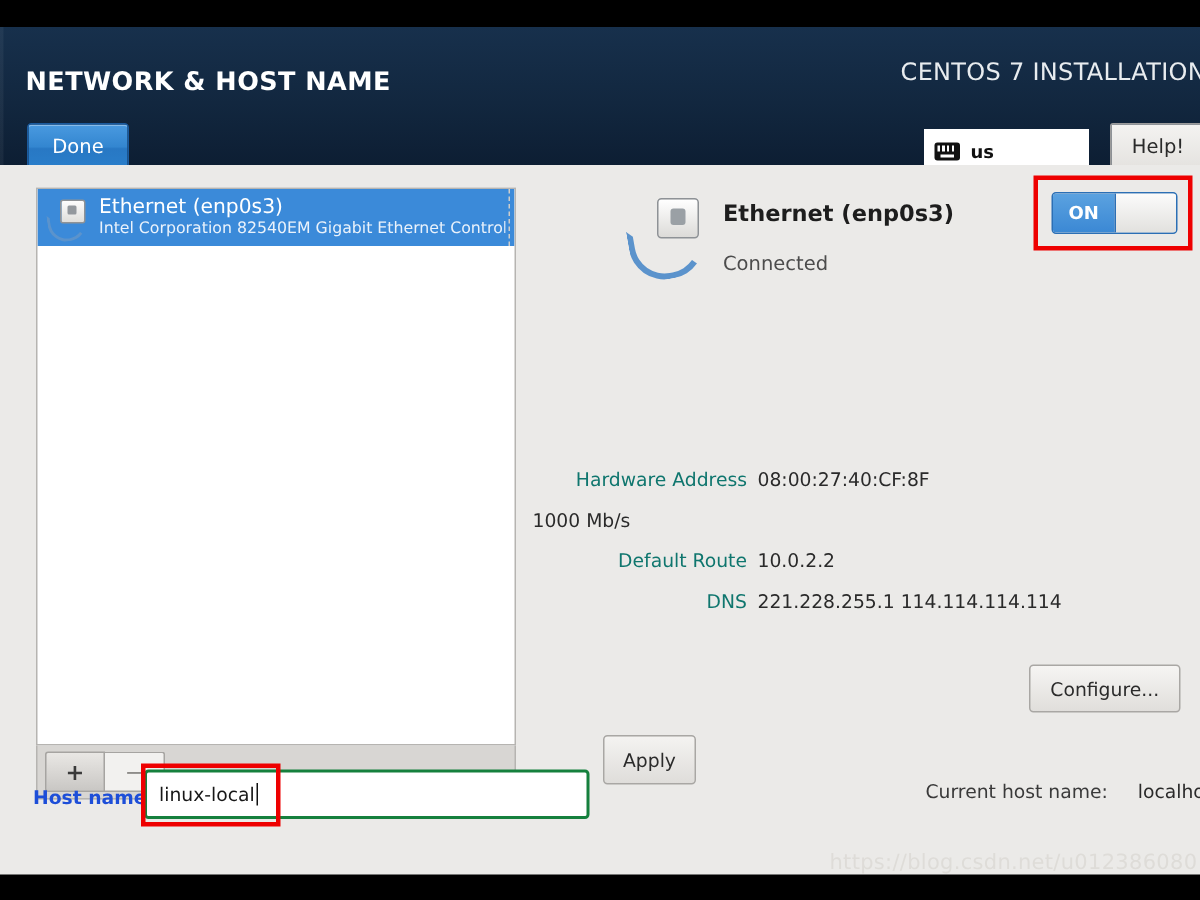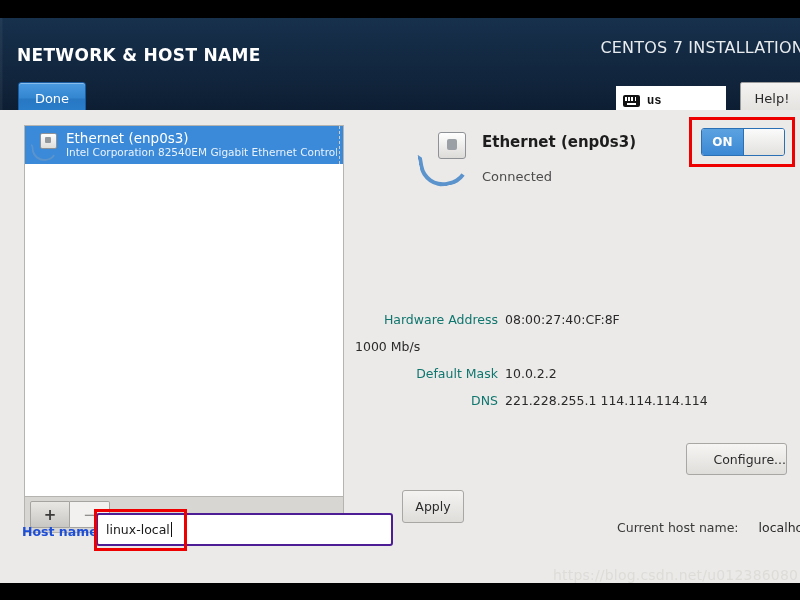--- a/index.html
+++ b/index.html
@@ -72,21 +72,20 @@
   .kbd-indicator {
     position: absolute;
     left: 616px; top: 68px;
     width: 110px; height: 30px;
     background: #ffffff;
     display: flex;
     align-items: center;
     padding-left: 7px;
     box-sizing: border-box;
     cursor: pointer;
-    font-family: Liberation Mono, monospace;
   }
   .kbd-glyph {
     width: 17px; height: 12px;
     background: #121212;
     border-radius: 2px;
     position: relative;
     margin-right: 7px;
     flex: none;
   }
   .kbd-glyph::before {
@@ -366,38 +365,38 @@
     position: absolute;
     left: 686px; top: 333px;
     width: 99px; height: 30px;
     border: 1px solid #a9a7a4;
     border-radius: 3px;
     background: linear-gradient(180deg, #f6f5f3 0%, #e0dedb 100%);
     color: #2b2b2b;
     font-size: 12.5px;
     display: flex;
     align-items: center;
-    justify-content: flex-end;
+    justify-content: center;
     cursor: pointer;
   }
 
   
   .host-label {
     position: absolute;
     left: 22px; top: 412px;
     font-size: 12.5px;
     color: #1d4ed8;
     line-height: 20px;
     font-weight: bold;
   }
   .host-input {
     position: absolute;
     left: 96px; top: 403px;
     width: 297px; height: 33px;
-    border: 2px solid #4c1d95;
+    border: 2px solid #15803d;
     border-radius: 3px;
     background: #ffffff;
     box-sizing: border-box;
     display: flex;
     align-items: center;
     padding-left: 8px;
     cursor: text;
   }
   .host-input .val {
     font-size: 12.5px;
@@ -534,21 +533,21 @@
 
     <div class="det-rows">
       <div class="det-row">
         <span class="det-label">Hardware Address</span>
         <span class="det-value">08:00:27:40:CF:8F</span>
       </div>
       <div class="det-row">
         <span class="det-value">1000 Mb/s</span>
       </div>
       <div class="det-row">
-        <span class="det-label">Default Mask</span>
+        <span class="det-label">Default Route</span>
         <span class="det-value">10.0.2.2</span>
       </div>
       <div class="det-row">
         <span class="det-label">DNS</span>
         <span class="det-value">221.228.255.1 114.114.114.114</span>
       </div>
     </div>
 
     <div class="configure-btn">
       <span>Configure...</span>

